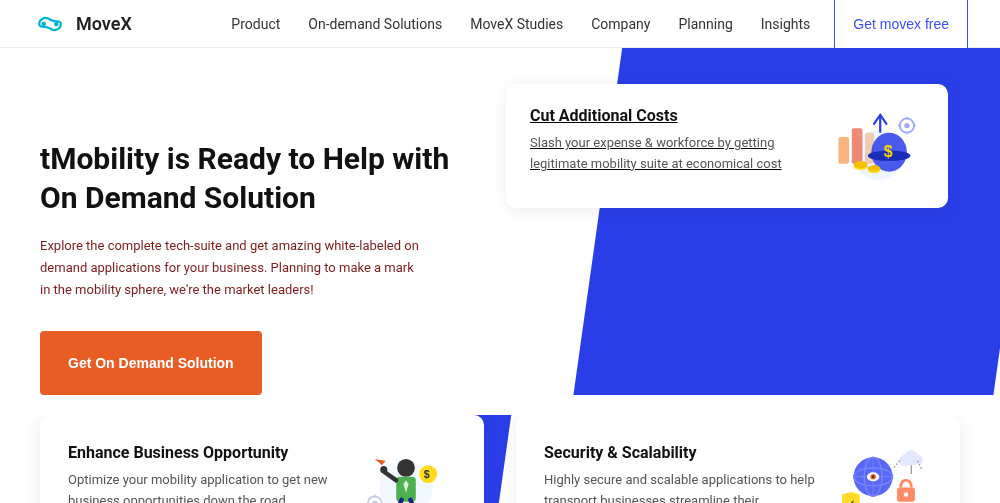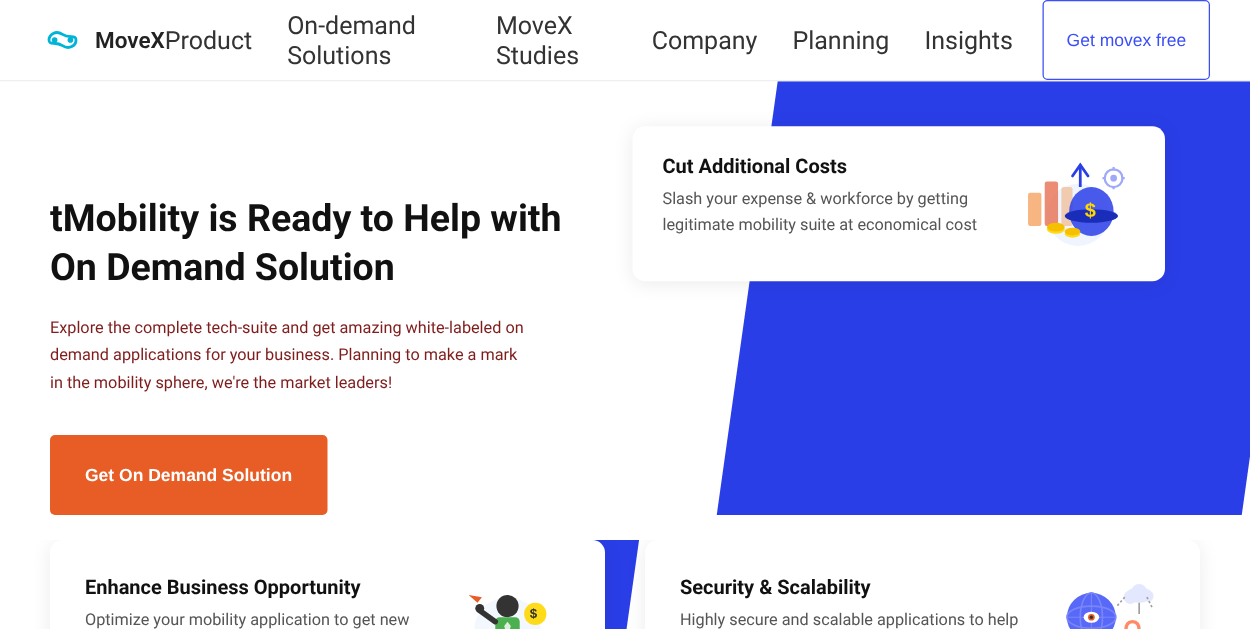--- a/index.html
+++ b/index.html
@@ -3,21 +3,21 @@
   <meta charset="utf-8">
   <style>
     * { margin: 0; padding: 0; box-sizing: border-box; }
     body { font-family: -apple-system, BlinkMacSystemFont, 'Segoe UI', Roboto, sans-serif; background: #fff; width: 1000px; overflow-x: hidden; }
 
     
     .navbar {
       display: flex;
       align-items: center;
       padding: 0 32px;
-      height: 65px;
+      height: 48px;
       border-bottom: 1px solid #eee;
       background: #fff;
     }
     .logo-area {
       display: flex;
       align-items: center;
       gap: 8px;
       margin-right: auto;
     }
     .logo-icon {
@@ -31,21 +31,21 @@
     }
     .nav-links {
       display: flex;
       align-items: center;
       gap: 28px;
       list-style: none;
     }
     .nav-links li a {
       text-decoration: none;
       color: #333;
-      font-size: 20px;
+      font-size: 14px;
       text-align: right;
     }
     .btn-getfree {
       margin-left: 24px;
       padding: 23px 18px;
       border: 1.5px solid #3b4ef8;
       border-radius: 4px;
       background: #fff;
       color: #3b4ef8;
       font-size: 14px;
@@ -138,22 +138,23 @@
       width: 100px;
       height: 80px;
       flex-shrink: 0;
     }
 
     
     .card-top {
       position: absolute;
       top: -12px;
       left: -10px;
-      right: 28px;
+      right: 12px;
       z-index: 3;
+      text-decoration: underline;
     }
 
     
     .bottom-section {
       display: flex;
       margin-top: 20px;
       position: relative;
       overflow: hidden;
     }
 

